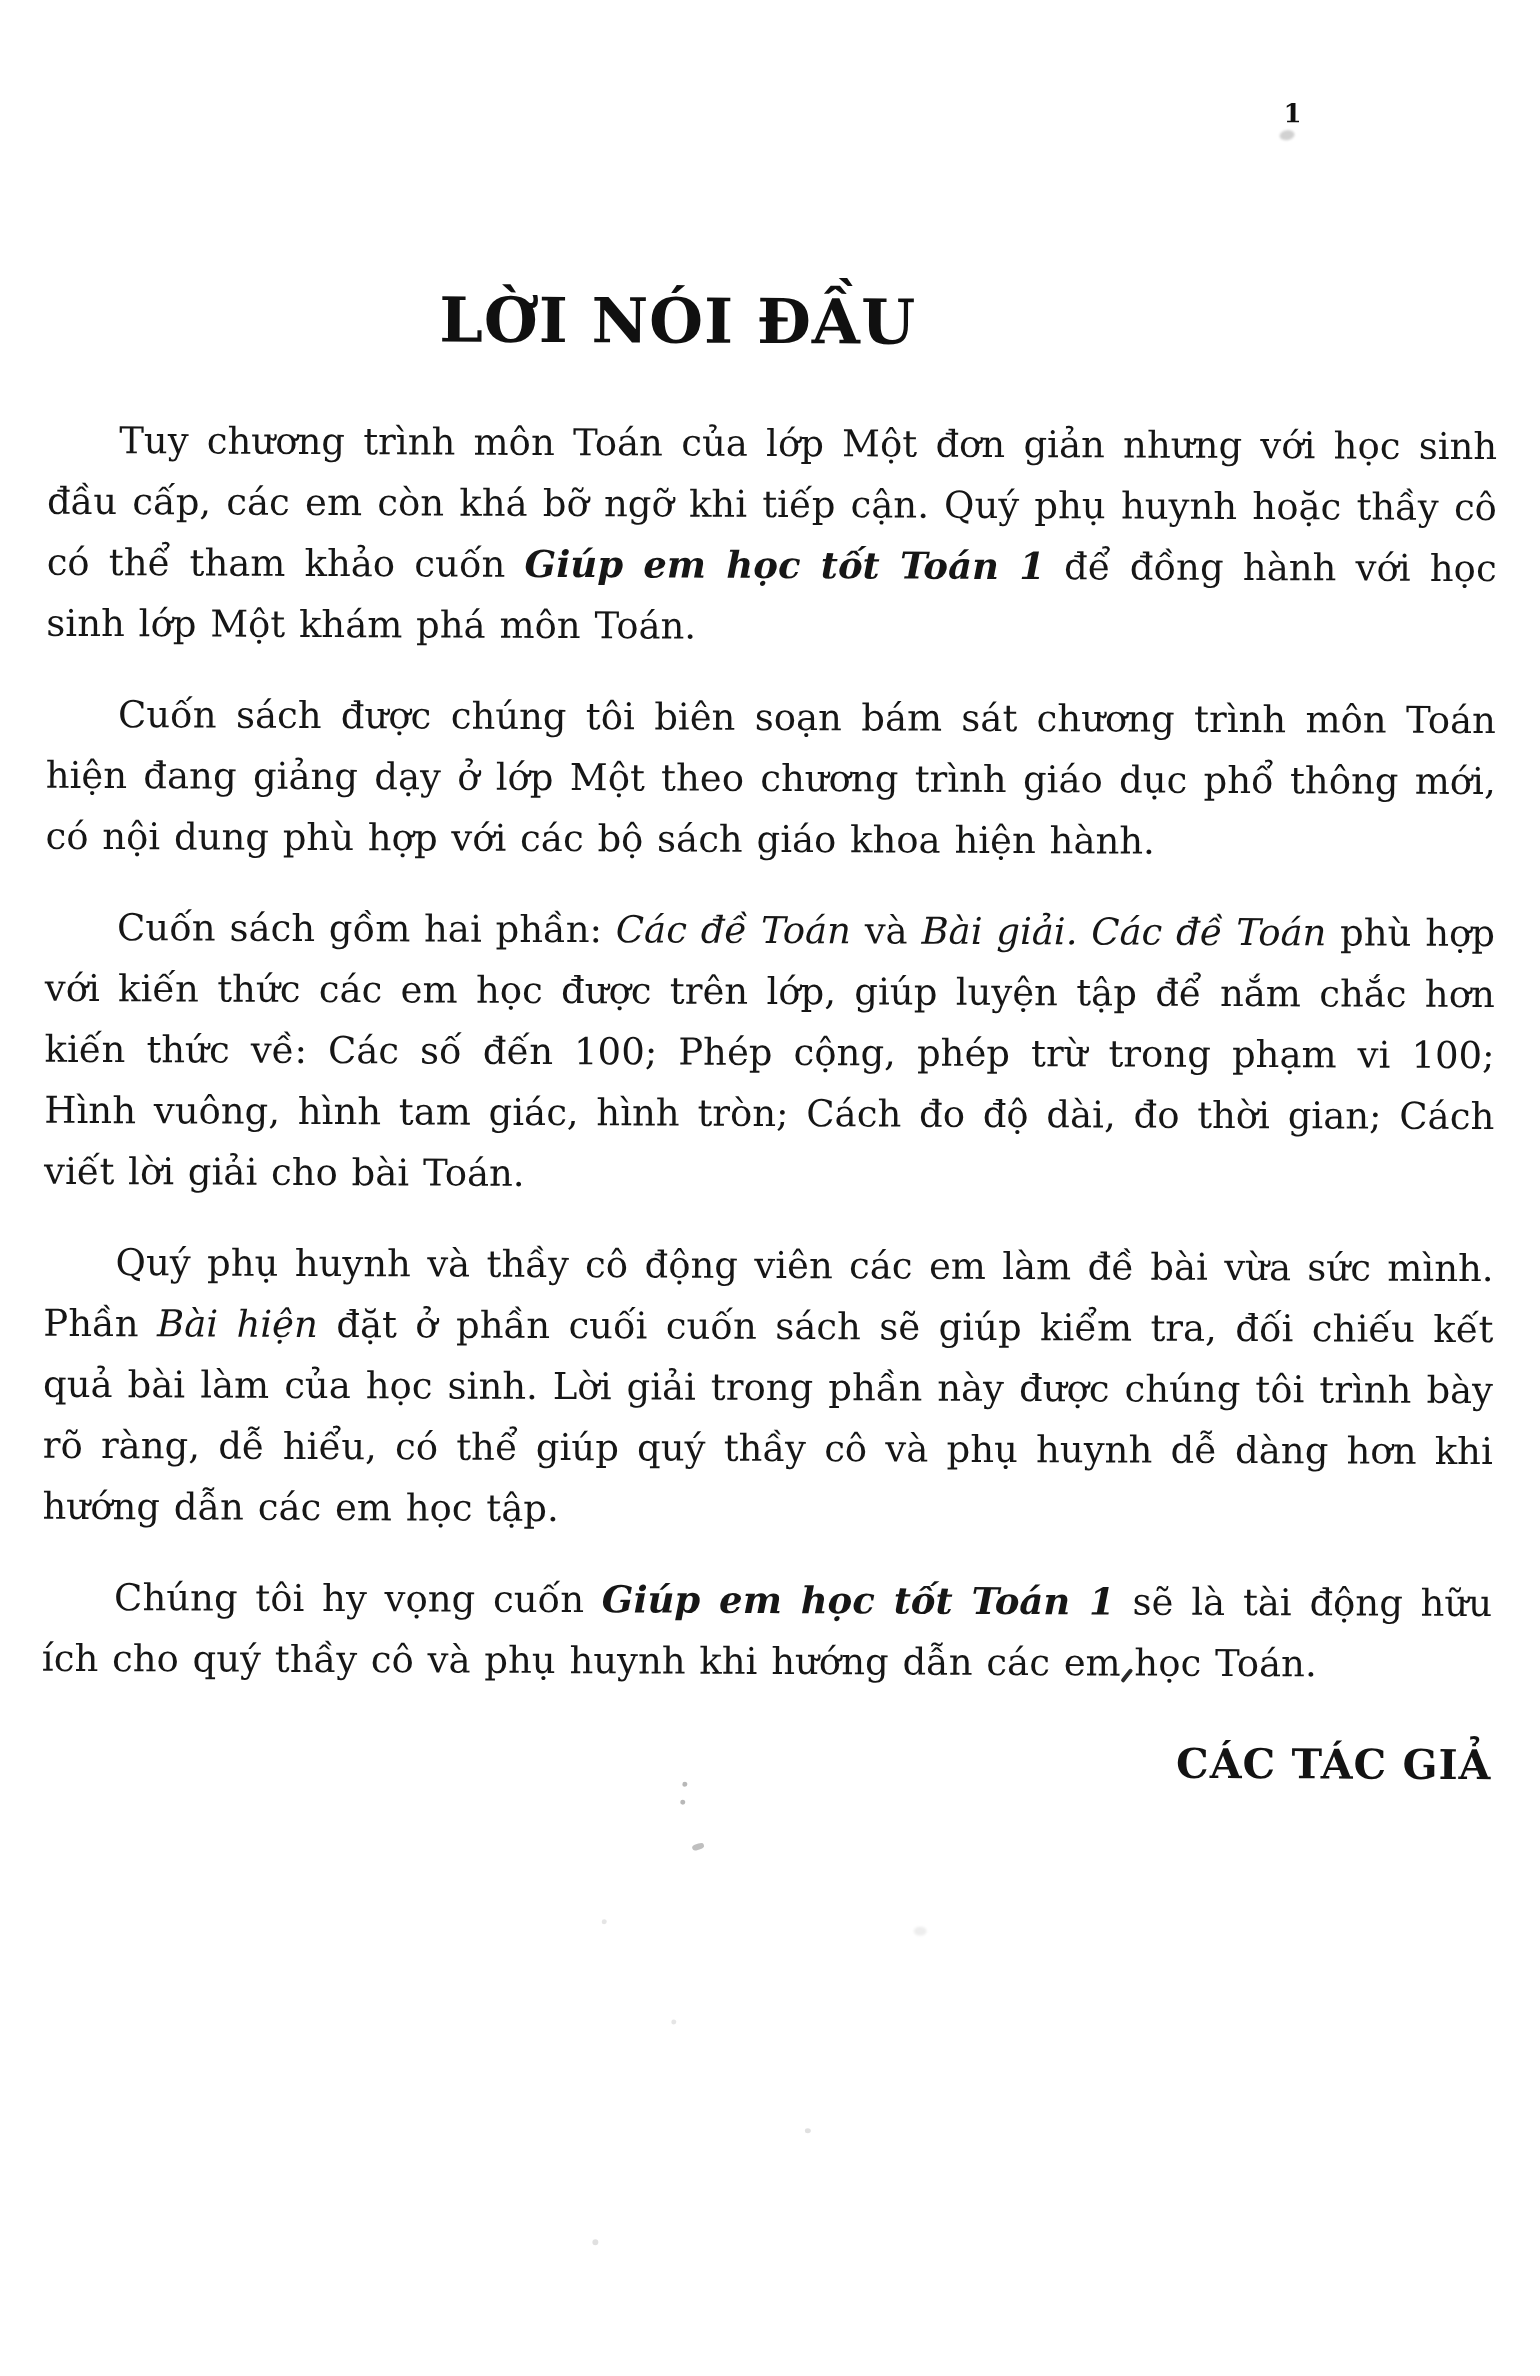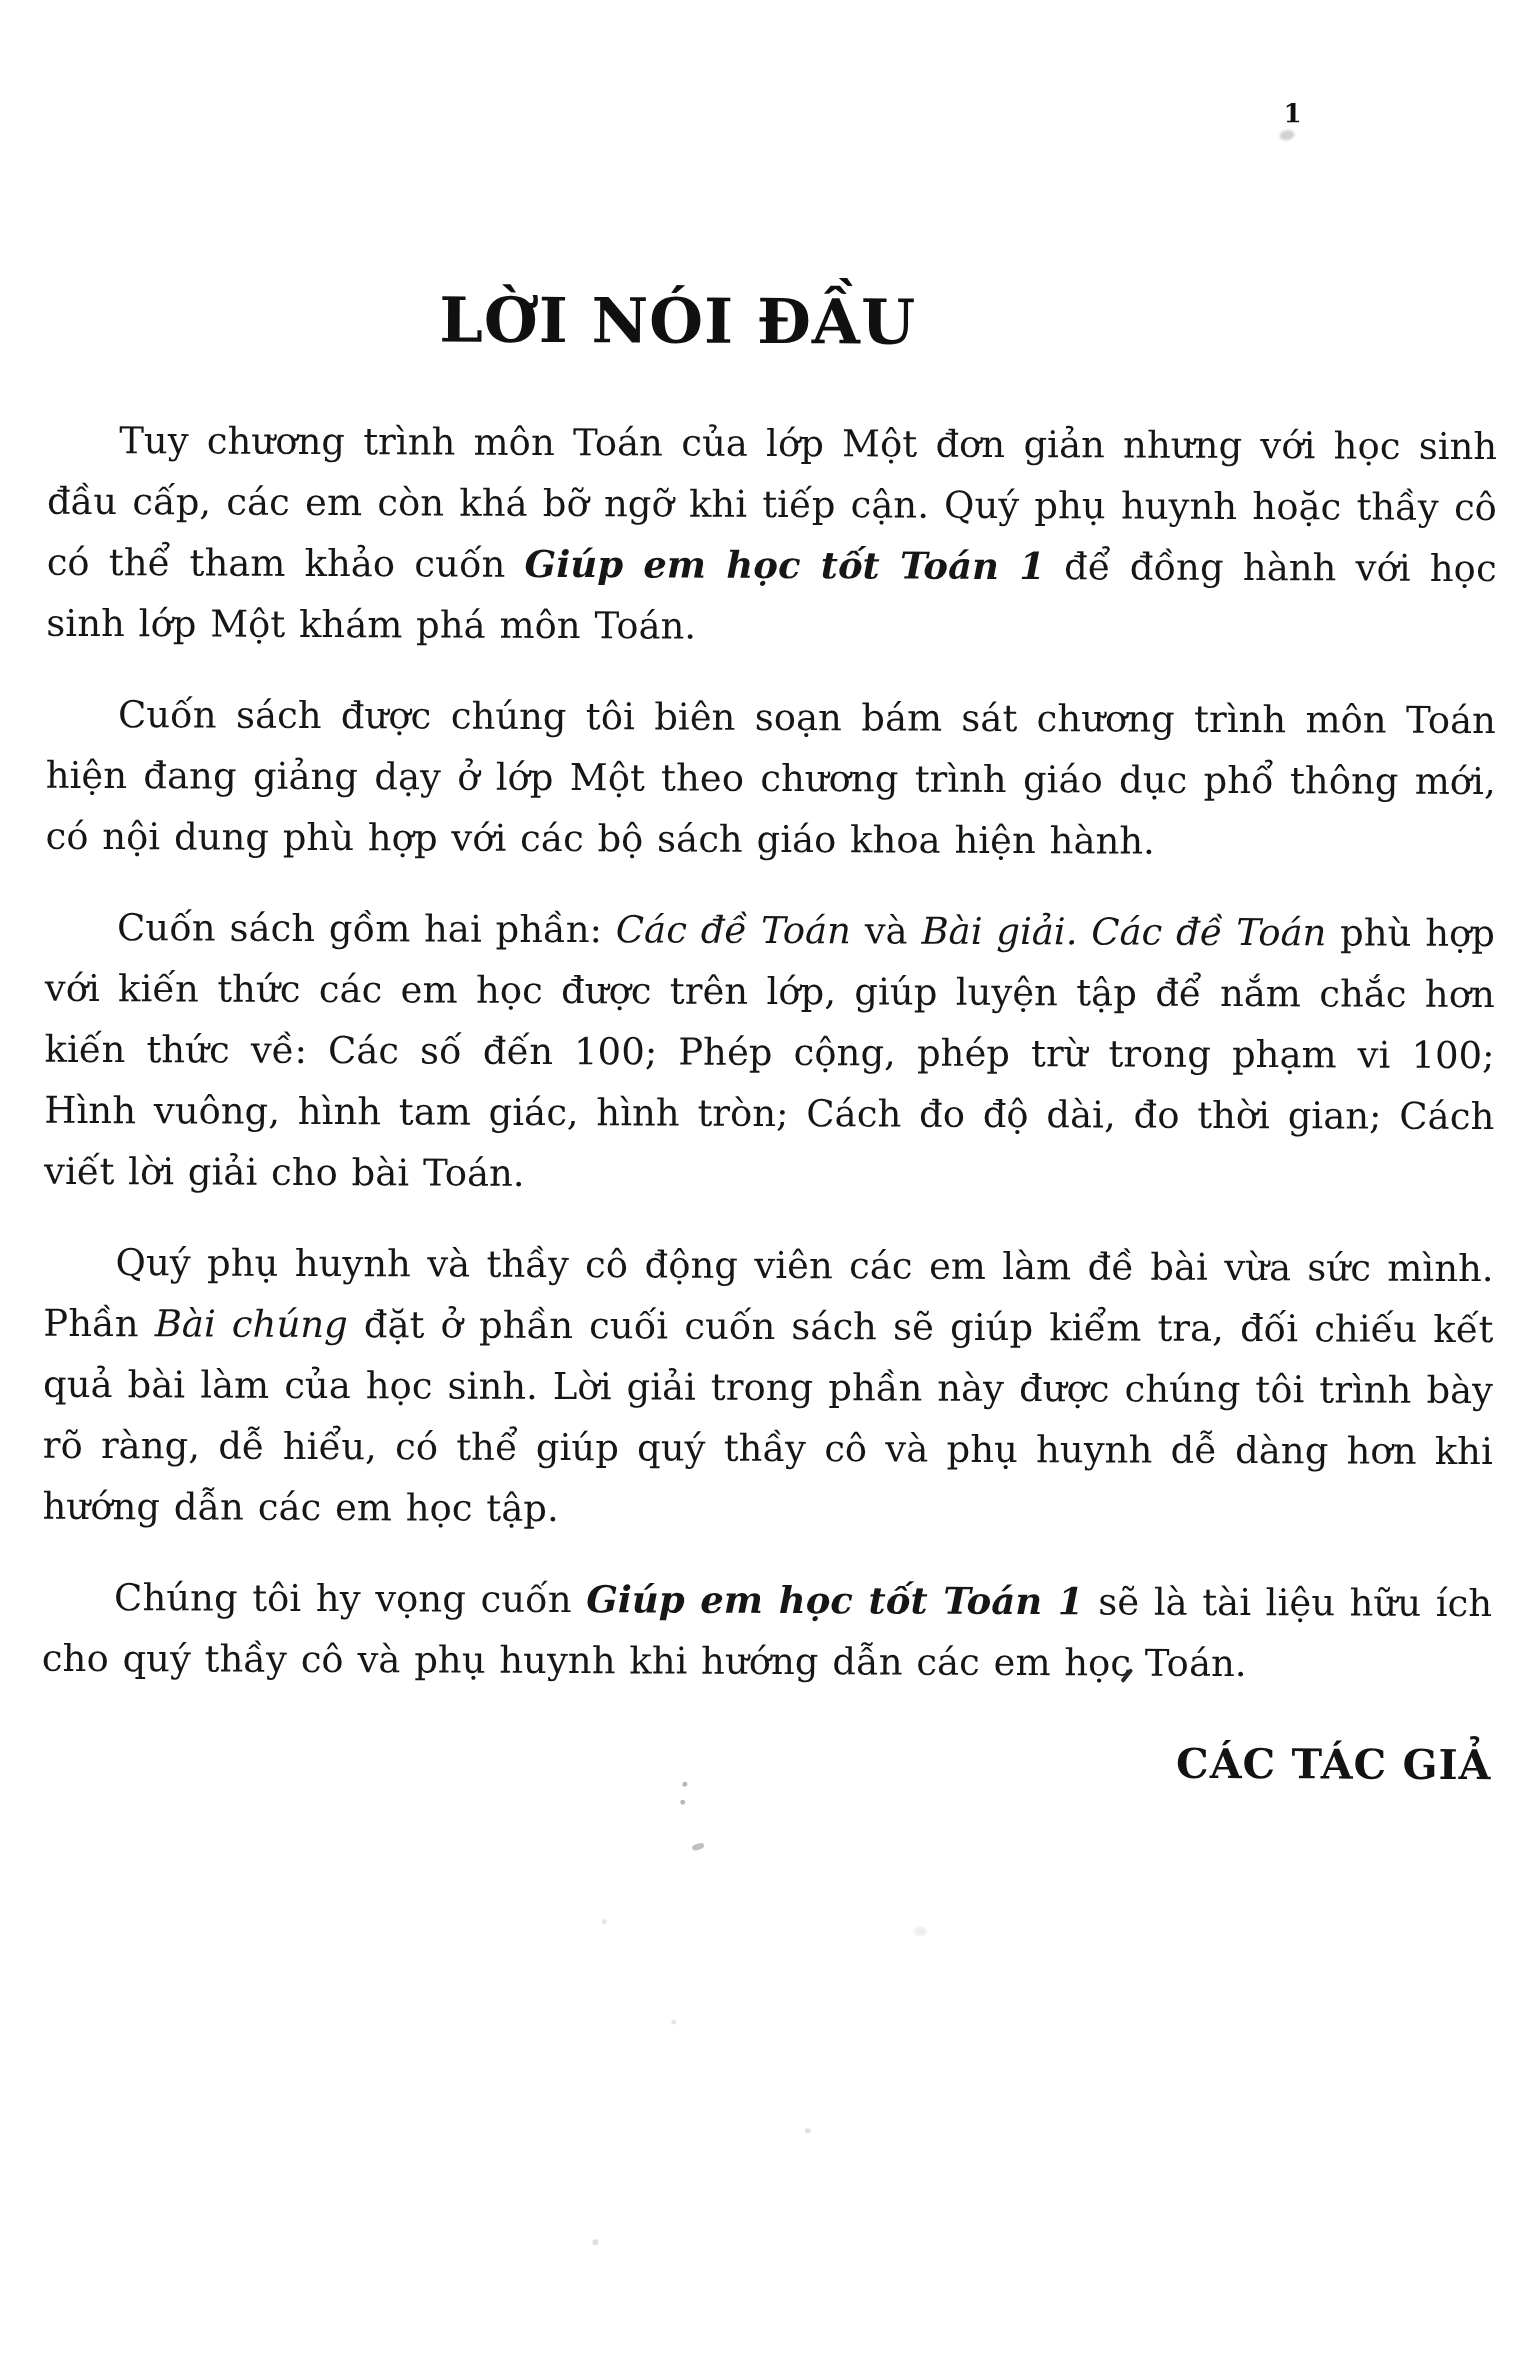--- a/index.html
+++ b/index.html
@@ -99,23 +99,23 @@
     <h1 class="title">LỜI NÓI ĐẦU</h1>
 
     <div class="body-text">
 
       <p><span>Tuy chương trình môn Toán của lớp Một đơn giản nhưng với học sinh đầu cấp, các em còn khá bỡ ngỡ khi tiếp cận. Quý phụ huynh hoặc thầy cô có thể tham khảo cuốn </span><span class="run-bi">Giúp em học tốt Toán 1</span><span> để đồng hành với học sinh lớp Một khám phá môn Toán.</span></p>
 
       <p><span>Cuốn sách được chúng tôi biên soạn bám sát chương trình môn Toán hiện đang giảng dạy ở lớp Một theo chương trình giáo dục phổ thông mới, có nội dung phù hợp với các bộ sách giáo khoa hiện hành.</span></p>
 
       <p><span>Cuốn sách gồm hai phần: </span><span class="run-i">Các đề Toán</span><span> và </span><span class="run-i">Bài giải. </span><span class="run-i">Các đề Toán</span><span> phù hợp với kiến thức các em học được trên lớp, giúp luyện tập để nắm chắc hơn kiến thức về: Các số đến 100; Phép cộng, phép trừ trong phạm vi 100; Hình vuông, hình tam giác, hình tròn; Cách đo độ dài, đo thời gian; Cách viết lời giải cho bài Toán.</span></p>
 
-      <p><span>Quý phụ huynh và thầy cô động viên các em làm đề bài vừa sức mình. Phần </span><span class="run-i">Bài chúng</span><span> đặt ở phần cuối cuốn sách sẽ giúp kiểm tra, đối chiếu kết quả bài làm của học sinh. Lời giải trong phần này được chúng tôi trình bày rõ ràng, dễ hiểu, có thể giúp quý thầy cô và phụ huynh dễ dàng hơn khi hướng dẫn các em học tập.</span></p>
+      <p><span>Quý phụ huynh và thầy cô động viên các em làm đề bài vừa sức mình. Phần </span><span class="run-i">Bài hiện</span><span> đặt ở phần cuối cuốn sách sẽ giúp kiểm tra, đối chiếu kết quả bài làm của học sinh. Lời giải trong phần này được chúng tôi trình bày rõ ràng, dễ hiểu, có thể giúp quý thầy cô và phụ huynh dễ dàng hơn khi hướng dẫn các em học tập.</span></p>
 
-      <p><span>Chúng tôi hy vọng cuốn </span><span class="run-bi">Giúp em học tốt Toán 1</span><span> sẽ là tài liệu hữu ích cho quý thầy cô và phụ huynh khi hướng dẫn các em học Toán.</span></p>
+      <p><span>Chúng tôi hy vọng cuốn </span><span class="run-bi">Giúp em học tốt Toán 1</span><span> sẽ là tài động hữu ích cho quý thầy cô và phụ huynh khi hướng dẫn các em học Toán.</span></p>
 
       <div class="signature">CÁC TÁC GIẢ</div>
     </div>
 
     <div class="speck sp-accent"></div>
     <div class="speck sp-colon-a"></div>
     <div class="speck sp-colon-b"></div>
     <div class="speck sp-caron"></div>
     <div class="speck sp-blob"></div>
     <div class="speck sp-dot-1"></div>

